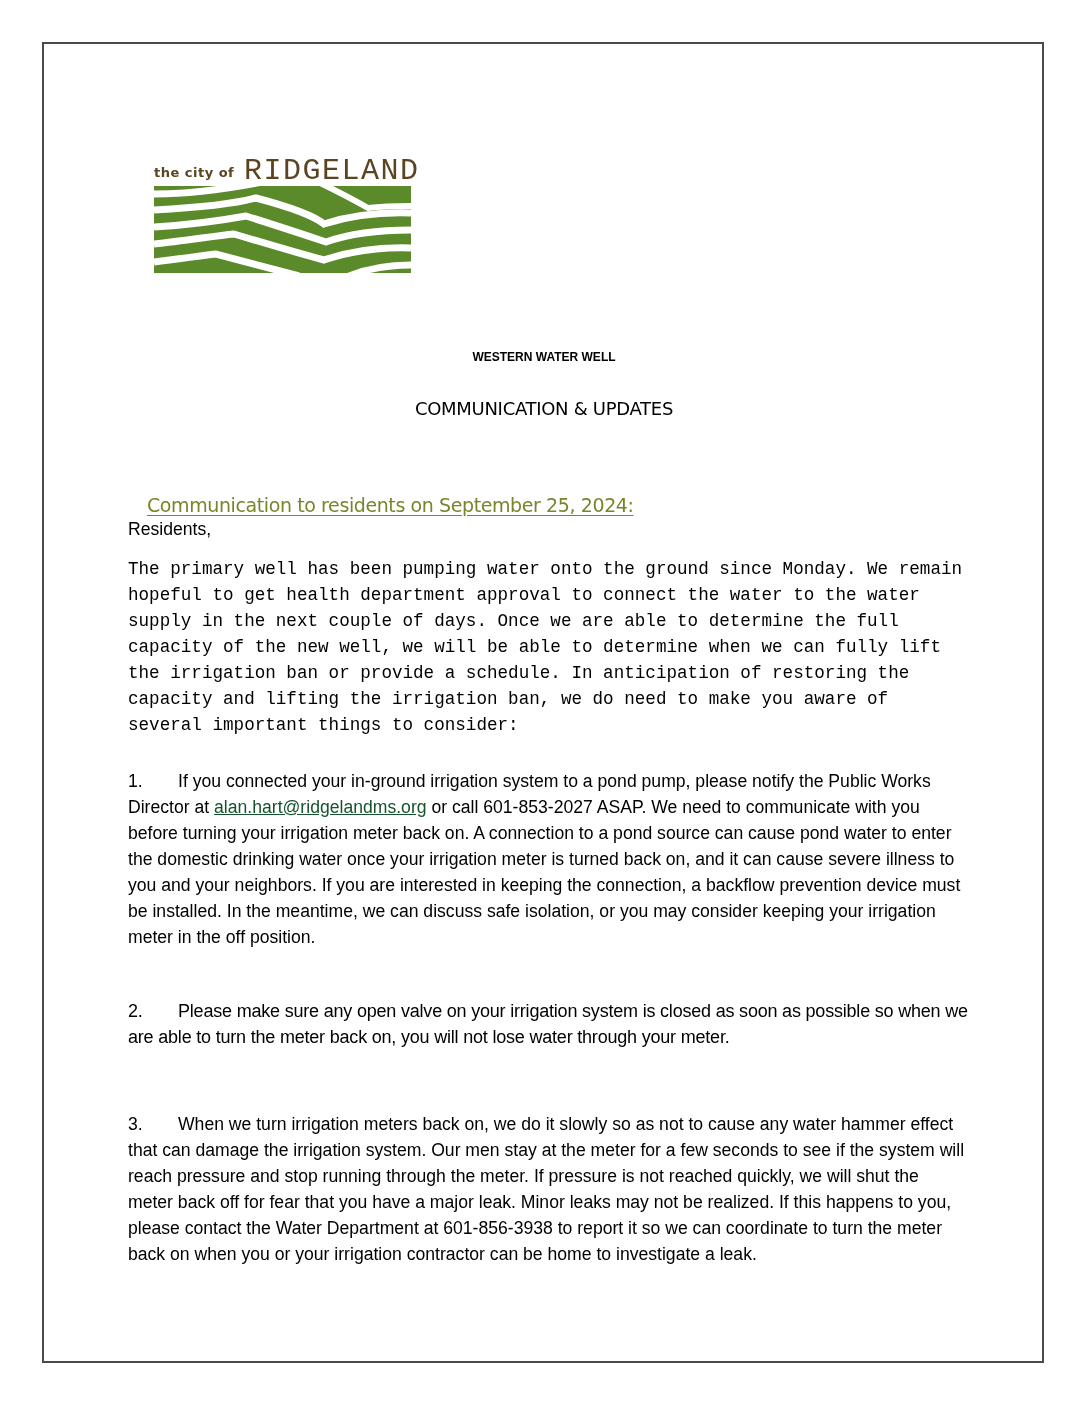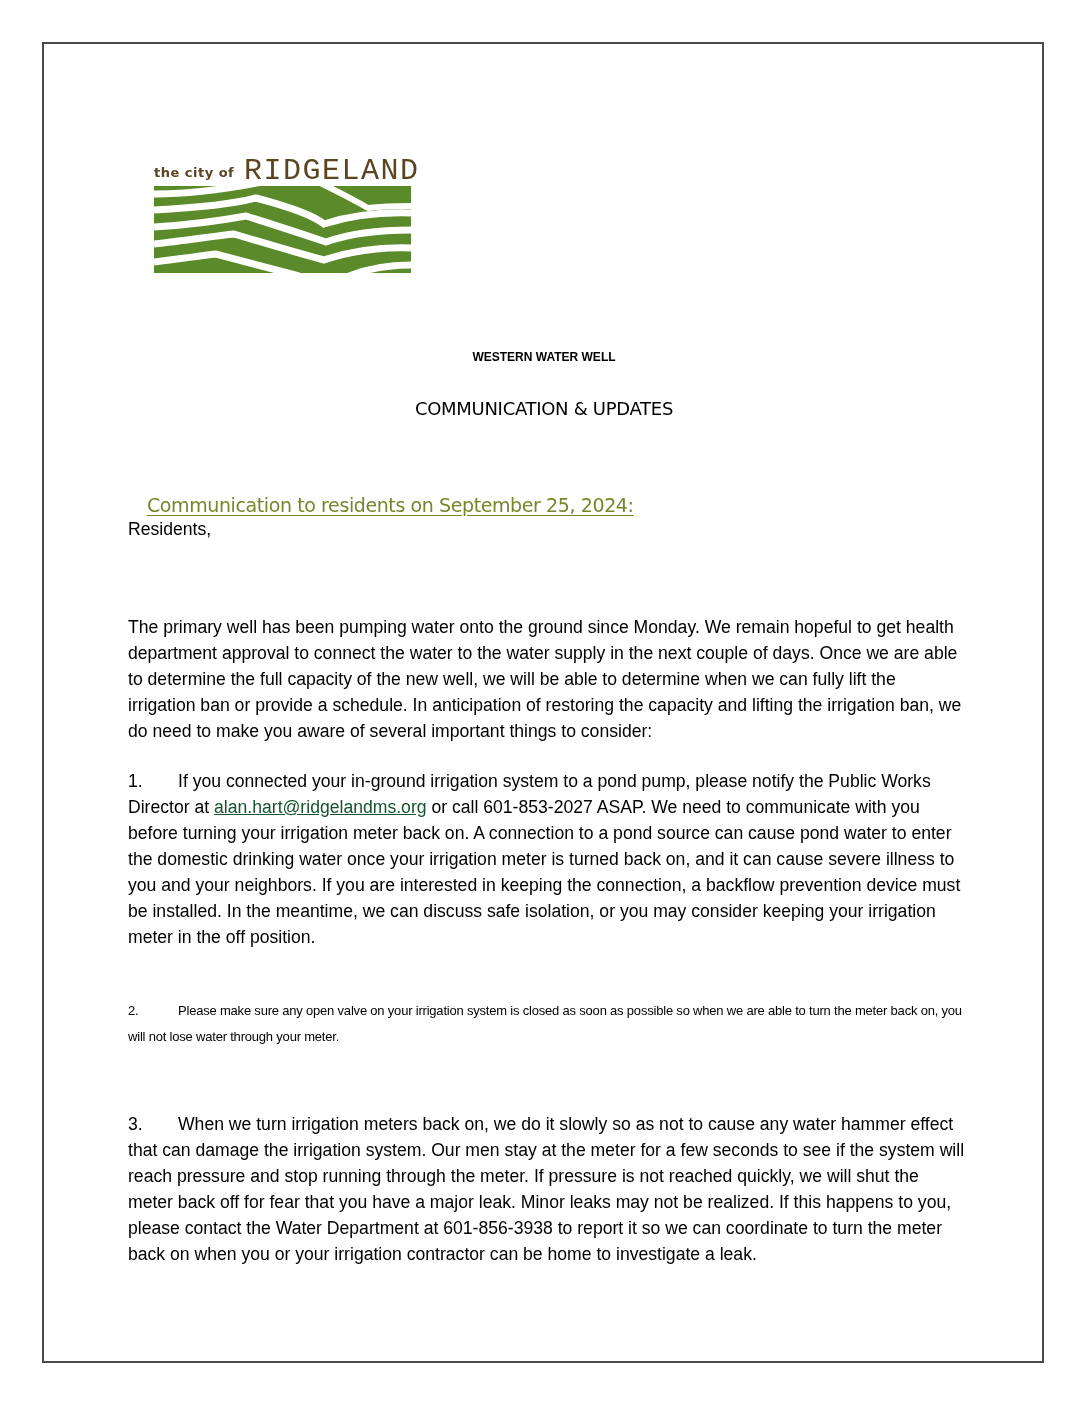--- a/index.html
+++ b/index.html
@@ -107,35 +107,35 @@
       width: 840px;
       font-family: "Liberation Sans", sans-serif;
       font-size: 17.6px;
       line-height: 26px;
       color: #000;
     }
     .para {
       margin: 0;
     }
     .salutation { top: 516px; }
-    .intro { top: 614px; }
+    .intro { top: 556px; font-family: Liberation Mono, monospace; }
     .item1 { top: 768px; }
     .item2 { top: 998px; }
     .item3 { top: 1074px; margin-top: 37px; }
 
     .item-num {
       display: inline-block;
       width: 50px;
     }
     .email-link {
       color: #14532d;
       cursor: pointer;
     }
     .item2 .para {
-      font-size: 13px;
+      font-size: 18px;
       letter-spacing: -0.2px;
     }
   </style>
 </head>
 <body>
 
 <div class="page-border"></div>
 
 <div class="logo">
   <div class="logo-text">

